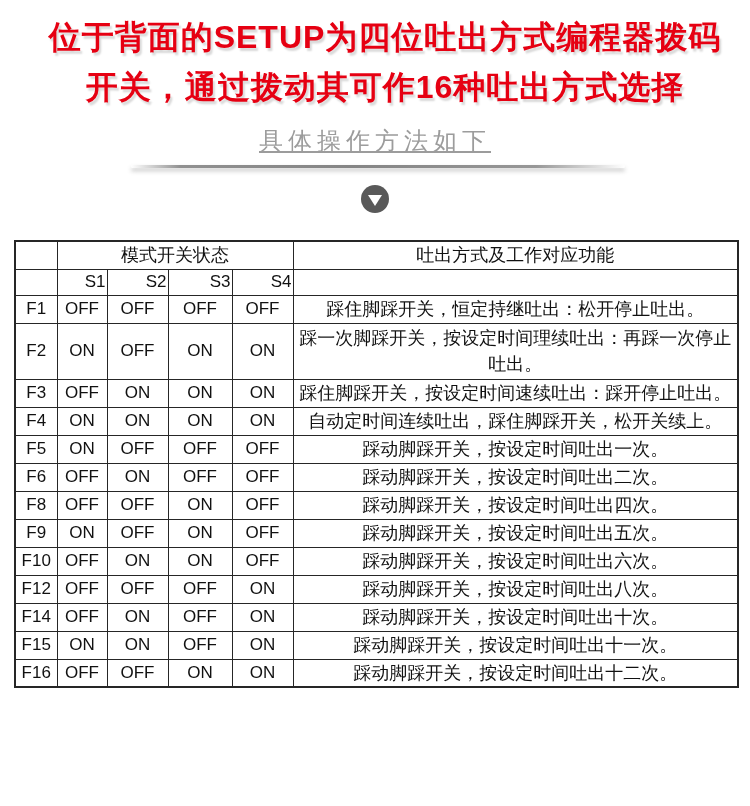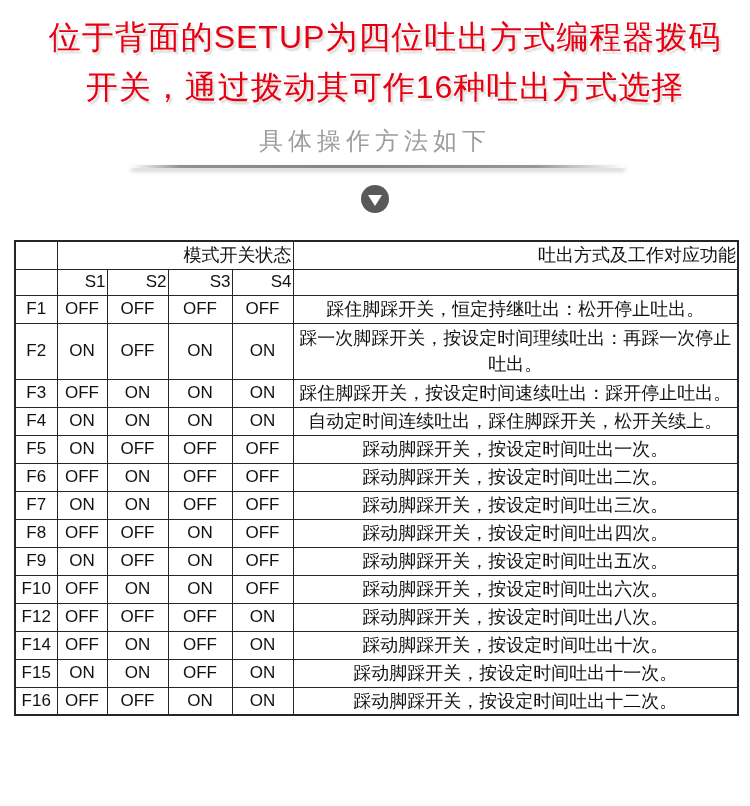--- a/index.html
+++ b/index.html
@@ -2,29 +2,30 @@
 <html><head>
 <meta charset="utf-8">
 <style>
   html, body { margin:0; padding:0; }
   body {
     width:750px; height:806px; background:#ffffff; overflow:hidden;
     font-family:"Liberation Sans", sans-serif; color:#111;
   }
   .page-title {
     padding-top:12px; text-align:center;
-    font-size:32px; font-weight:normal; line-height:50px;
+    font-size:32px; font-weight:bold; line-height:50px;
     color:#e60012; letter-spacing:1px;
     text-shadow:2px 3px 2px #d9d9d9;
     margin-left:20px;
   }
   .page-subtitle {
     margin-top:14px; text-align:center;
     font-size:24px; line-height:30px; letter-spacing:5px;
     color:#9c9c9c;
+    text-decoration:underline;
   }
   .divider-wrap { margin-top:9px; }
   .divider-line {
     margin-left:131px; width:494px; height:3px; border-radius:2px;
     background:linear-gradient(to right,
       rgba(140,140,140,0) 0%, rgba(125,125,125,0.85) 10%,
       #858585 45%, rgba(125,125,125,0.8) 82%, rgba(140,140,140,0) 100%);
     box-shadow:0 3px 4px rgba(120,120,120,0.45);
   }
   .scroll-btn {
@@ -46,21 +47,21 @@
     border:2px solid #262626;
   }
   table.dip th, table.dip td {
     border:1px solid #262626; font-weight:normal;
     vertical-align:middle; overflow:hidden;
   }
   thead tr.hdr-1 { height:28px; }
   thead tr.hdr-2 { height:26px; }
   tbody tr { height:28px; }
   tbody tr.tall { height:56px; }
-  .cjk-head { font-size:18px; text-align:right;margin-top:40px; }
+  .cjk-head { font-size:18px; text-align:center;margin-top:40px; }
   .s-head { font-size:17px; text-align:right; }
   .s-head.s1 { text-align:right; padding-left:1px; }
   td.center { text-align:center; font-size:17px; }
   td.desc {
     text-align:center; font-size:18px; line-height:26px;
     padding:0 2px; letter-spacing:0;
   }
 </style>
 </head>
 <body>
@@ -146,28 +147,20 @@
       </tr>
       <tr>
         <td class="center">F6</td>
         <td class="center">OFF</td>
         <td class="center">ON</td>
         <td class="center">OFF</td>
         <td class="center">OFF</td>
         <td class="desc">踩动脚踩开关，按设定时间吐出二次。</td>
       </tr>
       <tr>
-        <td class="center">F7</td>
-        <td class="center">ON</td>
-        <td class="center">ON</td>
-        <td class="center">OFF</td>
-        <td class="center">OFF</td>
-        <td class="desc">踩动脚踩开关，按设定时间吐出三次。</td>
-      </tr>
-      <tr>
         <td class="center">F8</td>
         <td class="center">OFF</td>
         <td class="center">OFF</td>
         <td class="center">ON</td>
         <td class="center">OFF</td>
         <td class="desc">踩动脚踩开关，按设定时间吐出四次。</td>
       </tr>
       <tr>
         <td class="center">F9</td>
         <td class="center">ON</td>

